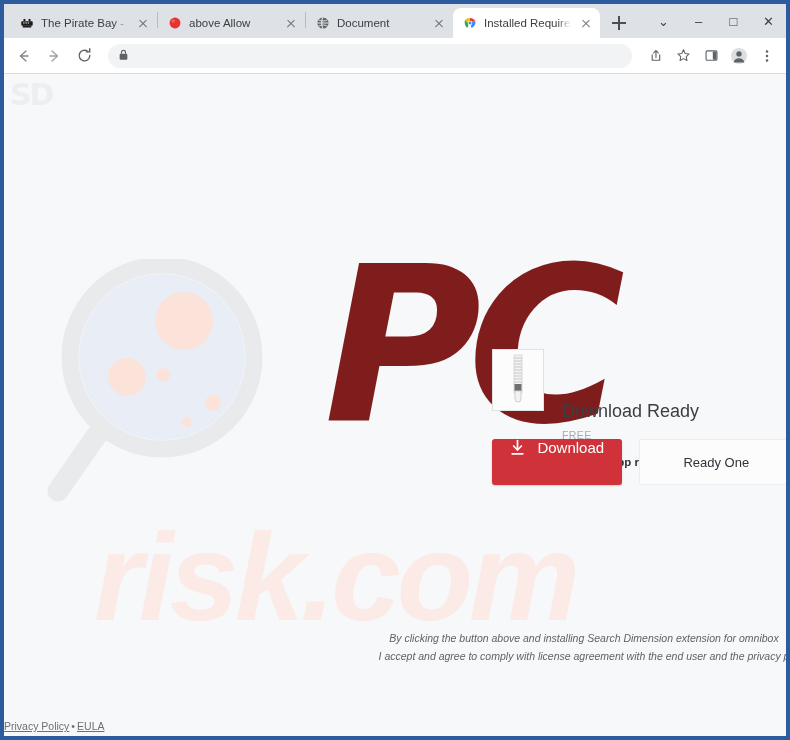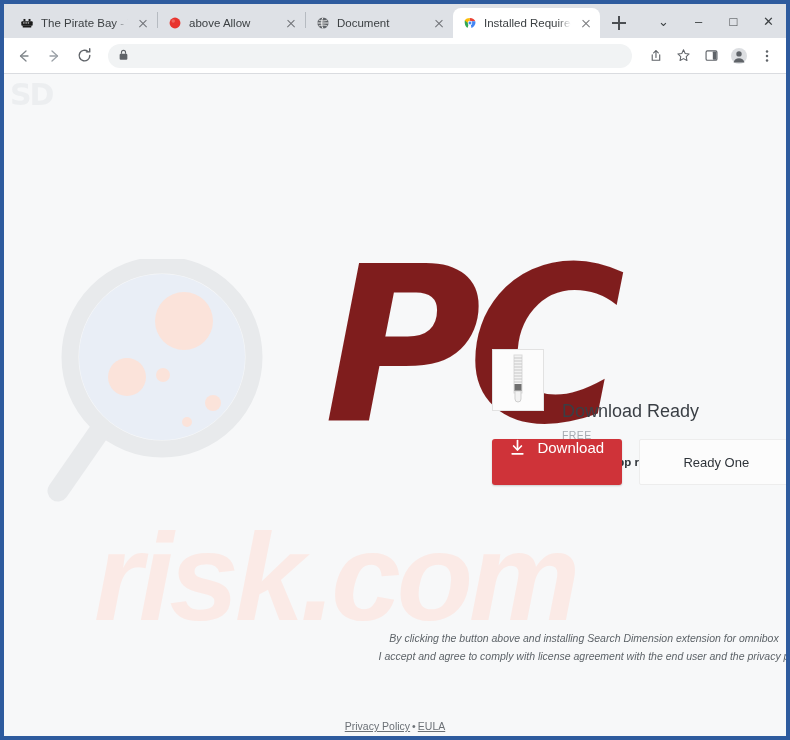--- a/index.html
+++ b/index.html
@@ -285,21 +285,21 @@
     line-height: 1.75;
     text-align: center;
     white-space: nowrap;
   }
 
   
   #footer {
     position: absolute;
     left: 0; bottom: 4px;
     width: 100%;
-    text-align: center;
+    text-align: left;
     font-size: 10.5px;
     color: #6b7076;
   }
   #footer a {
     color: #6b7076;
     text-decoration: underline;
   }
   #footer .dot { text-decoration: none; padding: 0 2px; }
 </style>
 </head>

